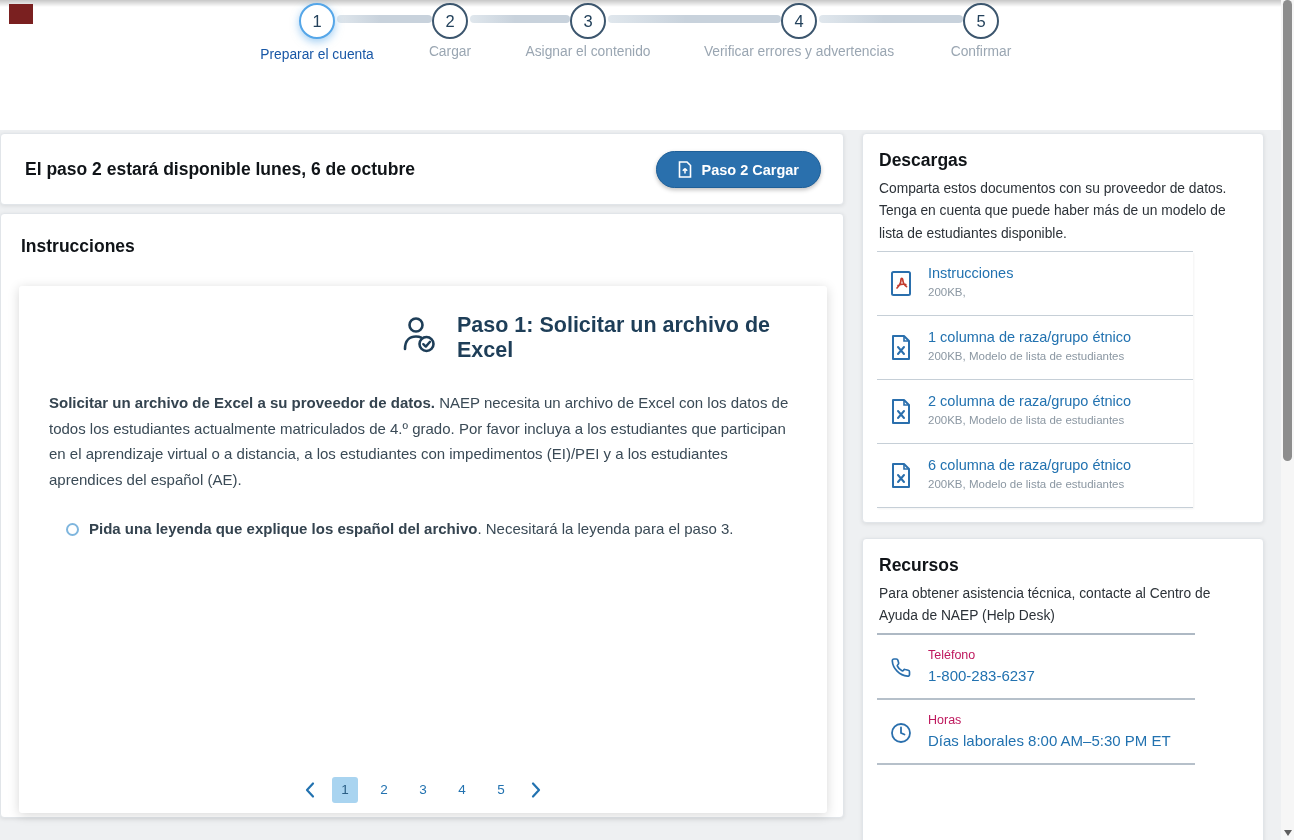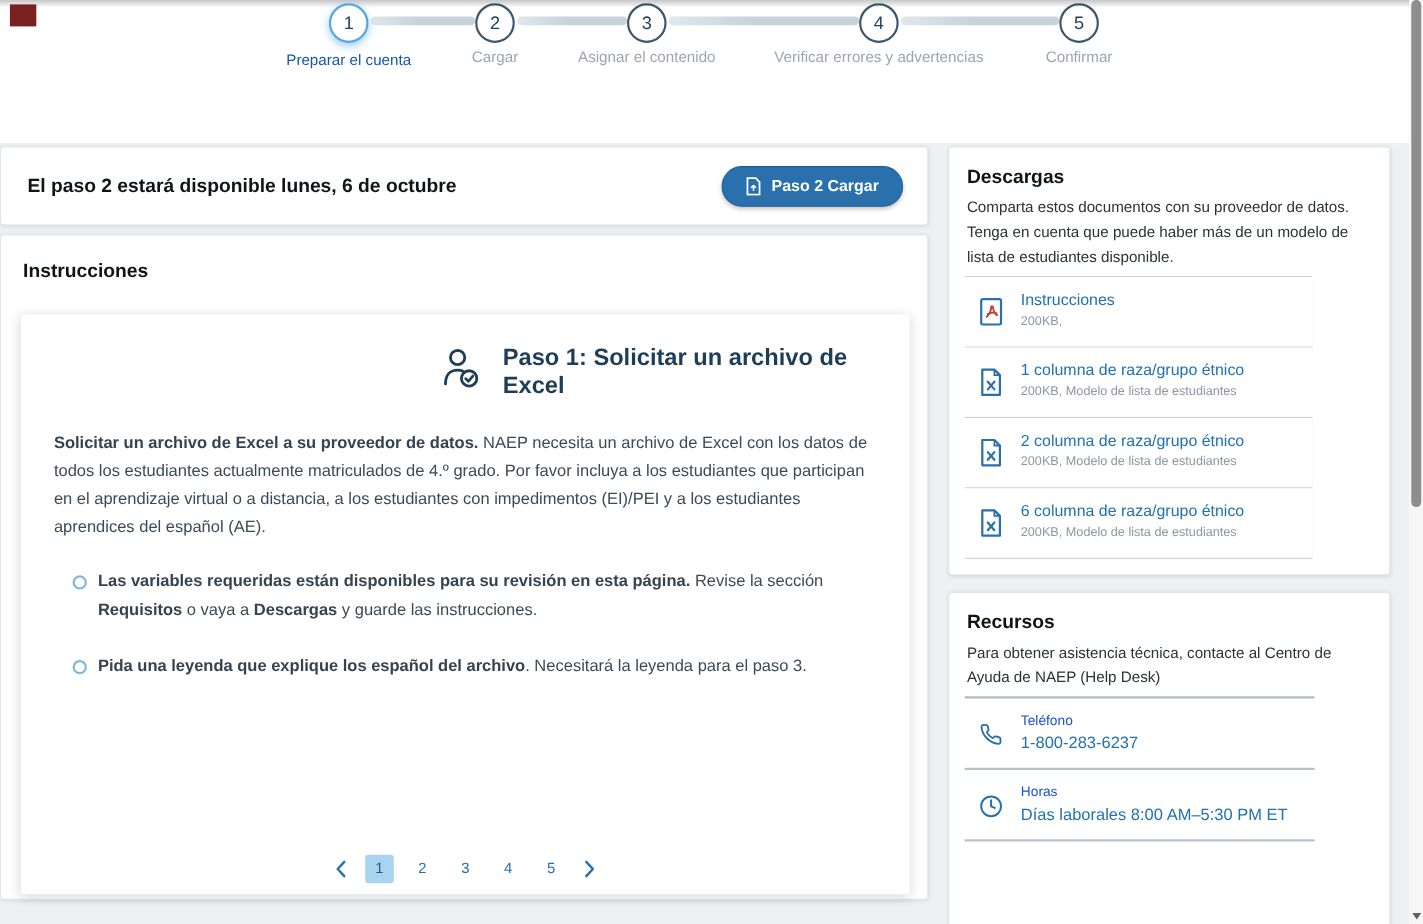--- a/index.html
+++ b/index.html
@@ -71,21 +71,21 @@
   .dl-list { position:absolute; left:14px; top:117px; width:316px; border-top:1px solid #c6cfd7; }
   .dl-row { position:relative; height:64px; border-bottom:1px solid #c6cfd7; background:#fff;
     box-shadow:1px 1px 2px rgba(0,0,0,.05); cursor:pointer; }
   .dl-row .fico { position:absolute; left:12px; top:18px; }
   .dl-row .dl-title { position:absolute; left:51px; top:13px; font-size:14.5px; color:#2272b0; }
   .dl-row .dl-meta { position:absolute; left:51px; top:34px; font-size:11.5px; color:#8b97a2; }
 
   .rs-list { position:absolute; left:14px; top:94px; width:318px; border-top:2px solid #aeb9c4; }
   .rs-row { position:relative; height:65px; border-bottom:2px solid #b6c0ca; }
   .rs-row .cico { position:absolute; left:12px; top:21px; }
-  .rs-row .rs-label { position:absolute; left:51px; top:13px; font-size:12.5px; color:#1d4ed8; }
+  .rs-row .rs-label { position:absolute; left:51px; top:13px; font-size:12.5px; color:#be185d; }
   .rs-row .rs-value { position:absolute; left:51px; top:32px; font-size:15px; color:#2272b0; cursor:pointer; }
 
   
   .sb-track { position:absolute; left:1281px; top:0; width:13px; height:840px; background:#f6f6f6; }
   .sb-thumb { position:absolute; left:1283px; top:0; width:9px; height:461px;
     background:#8d8d8d; border-radius:5px; cursor:pointer; }
   .sb-arrow { position:absolute; left:1284px; top:830px; width:0; height:0;
     border-left:4px solid transparent; border-right:4px solid transparent;
     border-top:6px solid #5f5f5f; cursor:pointer; }
 </style>
@@ -160,21 +160,20 @@
             <circle cx="29.5" cy="31" r="7" stroke="#1e3e58" stroke-width="2.6"></circle>
             <path d="M26.3 31.2 L28.8 33.6 L33 28.8" stroke="#1e3e58" stroke-width="2.4" stroke-linecap="round" stroke-linejoin="round"></path>
           </svg>
         </span>
         <h2>Paso 1: Solicitar un archivo de Excel</h2>
       </div>
 
       <p class="intro"><b>Solicitar un archivo de Excel a su proveedor de datos.</b><span> NAEP necesita un archivo de Excel con los datos de todos los estudiantes actualmente matriculados de 4.º grado. Por favor incluya a los estudiantes que participan en el aprendizaje virtual o a distancia, a los estudiantes con impedimentos (EI)/PEI y a los estudiantes aprendices del español (AE).</span></p>
 
       <ul class="bullets">
-        <li><b>Las variables requeridas están disponibles para su revisión en esta página.</b><span> Revise la sección </span><b>Requisitos</b><span> o vaya a </span><b>Descargas</b><span> y guarde las instrucciones.</span></li>
         <li><b>Pida una leyenda que explique los español del archivo</b><span>. Necesitará la leyenda para el paso 3.</span></li>
       </ul>
 
       <div class="pagination">
         <div class="pg-chev">
           <svg width="14" height="18" viewBox="0 0 14 18" fill="none">
               <polyline points="10,2.5 4,9 10,15.5" stroke="#2272b0" stroke-width="2.2" stroke-linecap="round" stroke-linejoin="round"></polyline>
             </svg>
         </div>
         <div class="page-btn active">1</div>

